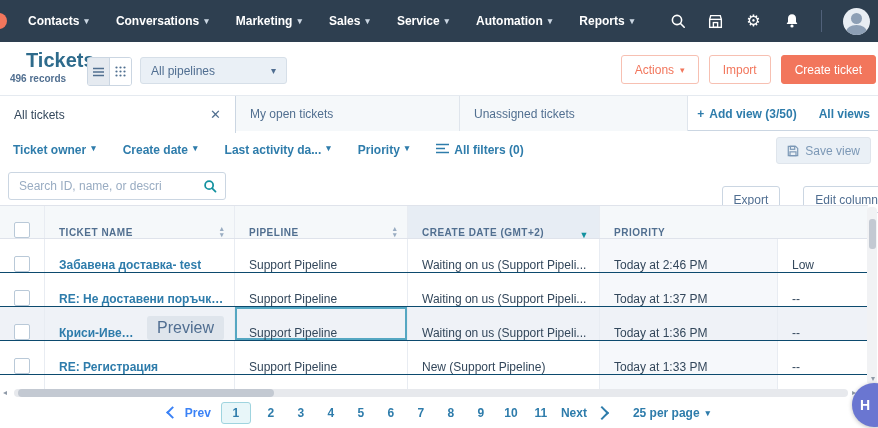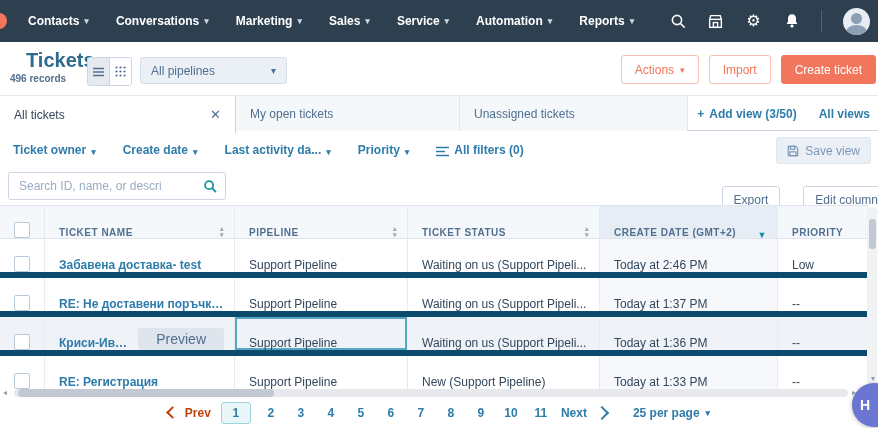--- a/index.html
+++ b/index.html
@@ -45,69 +45,69 @@
        justify-content:space-between;padding:0 14px;font-size:12px;color:#516f90;cursor:pointer;}
   .tab-1{left:0;width:236px;background:#fff;border-right:1px solid #cbd6e2;height:37px;z-index:2;color:#33475b;}
   .tab-2{left:236px;width:224px;background:#f5f8fa;border-right:1px solid #dfe5ec;}
   .tab-3{left:460px;width:228px;background:#f5f8fa;border-right:1px solid #dfe5ec;}
   .tab-close{color:#516f90;font-size:13px;cursor:pointer;}
   .view-links{position:absolute;right:8px;top:0;height:36px;display:flex;align-items:center;gap:22px;}
   .link{color:#2e7cab;font-size:12px;font-weight:bold;cursor:pointer;display:flex;align-items:center;gap:5px;}
   
   .filterbar{position:absolute;top:131px;left:0;width:100%;height:37px;background:#fff;display:flex;align-items:center;}
   .filter-items{display:flex;gap:27px;margin-left:13px;align-items:center;}
-  .filter-item{color:#2e7cab;font-size:12px;font-weight:bold;display:flex;align-items:flex-end;gap:5px;cursor:pointer;}
+  .filter-item{color:#2e7cab;font-size:12px;font-weight:bold;display:flex;align-items:flex-start;gap:5px;cursor:pointer;}
   .filter-item .caret{font-size:9px;}
   .save-view{position:absolute;right:7px;top:6px;height:25px;background:#eaf0f6;border:1px solid #dfe5ec;border-radius:3px;
       display:flex;align-items:center;gap:6px;padding:0 10px;font-size:12px;color:#7c98b6;cursor:pointer;}
   
   .searchbar{position:absolute;top:168px;left:0;width:100%;height:37px;background:#fff;padding-left:24px;}
   .search-box{position:absolute;left:8px;top:4px;width:218px;height:28px;border:1px solid #cbd6e2;border-radius:3px;
       display:flex;align-items:center;box-sizing:border-box;background:#fff;}
   .search-box input{border:none;outline:none;flex:1;min-width:0;font-size:12px;color:#33475b;padding:0 4px 0 10px;
       font-family:"Liberation Sans",sans-serif;background:transparent;}
   .search-box input::placeholder{color:#99acc2;}
   .search-box .mag{color:#12919f;margin-right:8px;display:flex;}
   .table-btns{position:absolute;right:6px;top:18px;display:flex;gap:23px;}
   .btn-white{height:25px;background:#fff;border:1px solid #cbd6e2;border-radius:3px;color:#506e91;font-size:12px;
       display:flex;align-items:center;padding:0 11px;cursor:pointer;}
   
   .tablewrap{position:absolute;top:205px;left:0;width:868px;height:183px;overflow:hidden;border-top:1px solid #dfe3eb;}
-  .trow{display:grid;grid-template-columns:45px 190px 173px 192px 178px 90px;height:33px;border-bottom:6px solid #0c4a6e;
+  .trow{display:grid;grid-template-columns:45px 190px 173px 192px 178px 90px;height:33px;border-bottom:1px solid #0c4a6e;
         background:#fff;align-items:center;}
   .thead{height:32px;background:#f5f8fa;border-bottom:1px solid #dfe3eb;}
   .cell{height:100%;display:flex;align-items:flex-end;padding:0 10px 0 14px;box-sizing:border-box;border-right:1px solid #e8ecf2;
         font-size:12px;color:#33475b;overflow:hidden;white-space:nowrap;}
   .cell:last-child{border-right:none;}
   .hcell{font-size:10px;font-weight:bold;color:#516f90;letter-spacing:.5px;justify-content:space-between;cursor:pointer;}
   .hcell-date{background:#e7edf4;}
   .sort{display:flex;flex-direction:column;font-size:7px;line-height:6px;color:#99acc2;}
   .sort-active{color:#12919f;font-size:9px;}
   .cb-cell{justify-content:center;padding:0;border-right:1px solid #e8ecf2;}
   .checkbox{width:14px;height:14px;border:1px solid #b9c9d8;border-radius:2px;background:#fff;cursor:pointer;}
   .name-cell{color:#2e7cab;font-weight:bold;gap:8px;}
   .name-text{overflow:hidden;text-overflow:ellipsis;white-space:nowrap;}
-  .preview-btn{background:#dfe5ec;color:#506e91;font-size:14px;font-weight:normal;border-radius:3px;
-      padding:3px 18px;cursor:pointer;flex:none;}
+  .preview-btn{background:#dfe5ec;color:#506e91;font-size:16px;font-weight:normal;border-radius:3px;
+      padding:3px 10px;cursor:pointer;flex:none;}
   .date-cell{background:#f6f8fb;}
   .row-active{background:#eff2f7;}
   .row-active .cell{background:transparent;}
   .cell-selected{box-shadow:inset 0 0 0 2px #55a7c2;background:#fff;}
   
   .vscroll{position:absolute;top:207px;right:1px;width:10px;height:178px;background:#f1f2f4;border-radius:4px;}
   .vscroll .thumb{position:absolute;top:12px;left:1.5px;width:7px;height:30px;background:#c3c9d2;border-radius:3px;}
   .scroll-arrow{position:absolute;font-size:8px;color:#8f9aa8;line-height:8px;}
   .hscroll{position:absolute;top:389px;left:14px;width:834px;height:8px;background:#e7e9ed;border-radius:4px;}
   .hscroll .thumb{position:absolute;left:4px;top:0;width:256px;height:8px;background:#c3c9d2;border-radius:4px;}
   
   .pager{position:absolute;top:397px;left:0;width:100%;height:31px;display:flex;align-items:center;justify-content:center;gap:10px;}
   .chev{width:7px;height:7px;border-right:2px solid currentColor;border-bottom:2px solid currentColor;display:inline-block;}
   .chev-left{transform:rotate(135deg);}
   .chev-right{transform:rotate(-45deg);}
-  .pg-prev{color:#c2410c;font-size:12px;font-weight:bold;display:flex;align-items:center;gap:8px;cursor:default;}
+  .pg-prev{color:#3b82f6;font-size:12px;font-weight:bold;display:flex;align-items:center;gap:8px;cursor:default;}
   .pg-num{color:#2e7cab;font-size:12px;font-weight:bold;min-width:16px;text-align:center;cursor:pointer;padding:3px 2px;}
   .pg-num.current{border:1px solid #9fd4df;background:#e8f6f9;border-radius:3px;padding:3px 6px;}
   .pg-next{color:#2e7cab;font-size:12px;font-weight:bold;display:flex;align-items:center;gap:10px;cursor:pointer;}
   .pg-next .chev{width:8px;height:8px;}
   .per-page{color:#2e7cab;font-size:12px;font-weight:bold;display:flex;align-items:center;gap:6px;margin-left:16px;cursor:pointer;}
   .per-page .caret{font-size:9px;}
   
   .chat-fab{position:absolute;left:852px;top:383px;width:44px;height:44px;border-radius:50%;background:#6a76d1;
       color:#fff;font-size:14px;font-weight:bold;display:flex;align-items:center;justify-content:center;cursor:pointer;
       box-shadow:0 1px 4px rgba(0,0,0,.25);padding-right:18px;box-sizing:border-box;}
@@ -310,27 +310,20 @@
         </div>
       <div class="cell hcell">
           <span>TICKET NAME</span>
           <span class="sort">
             <span>▴</span>
             <span>▾</span>
           </span>
         </div>
       <div class="cell hcell">
           <span>PIPELINE</span>
-          <span class="sort">
-            <span>▴</span>
-            <span>▾</span>
-          </span>
-        </div>
-      <div class="cell hcell">
-          <span>TICKET STATUS</span>
           <span class="sort">
             <span>▴</span>
             <span>▾</span>
           </span>
         </div>
       <div class="cell hcell hcell-date">
           <span>CREATE DATE (GMT+2)</span>
           <span class="sort sort-active">
             <span>▼</span>
           </span>

